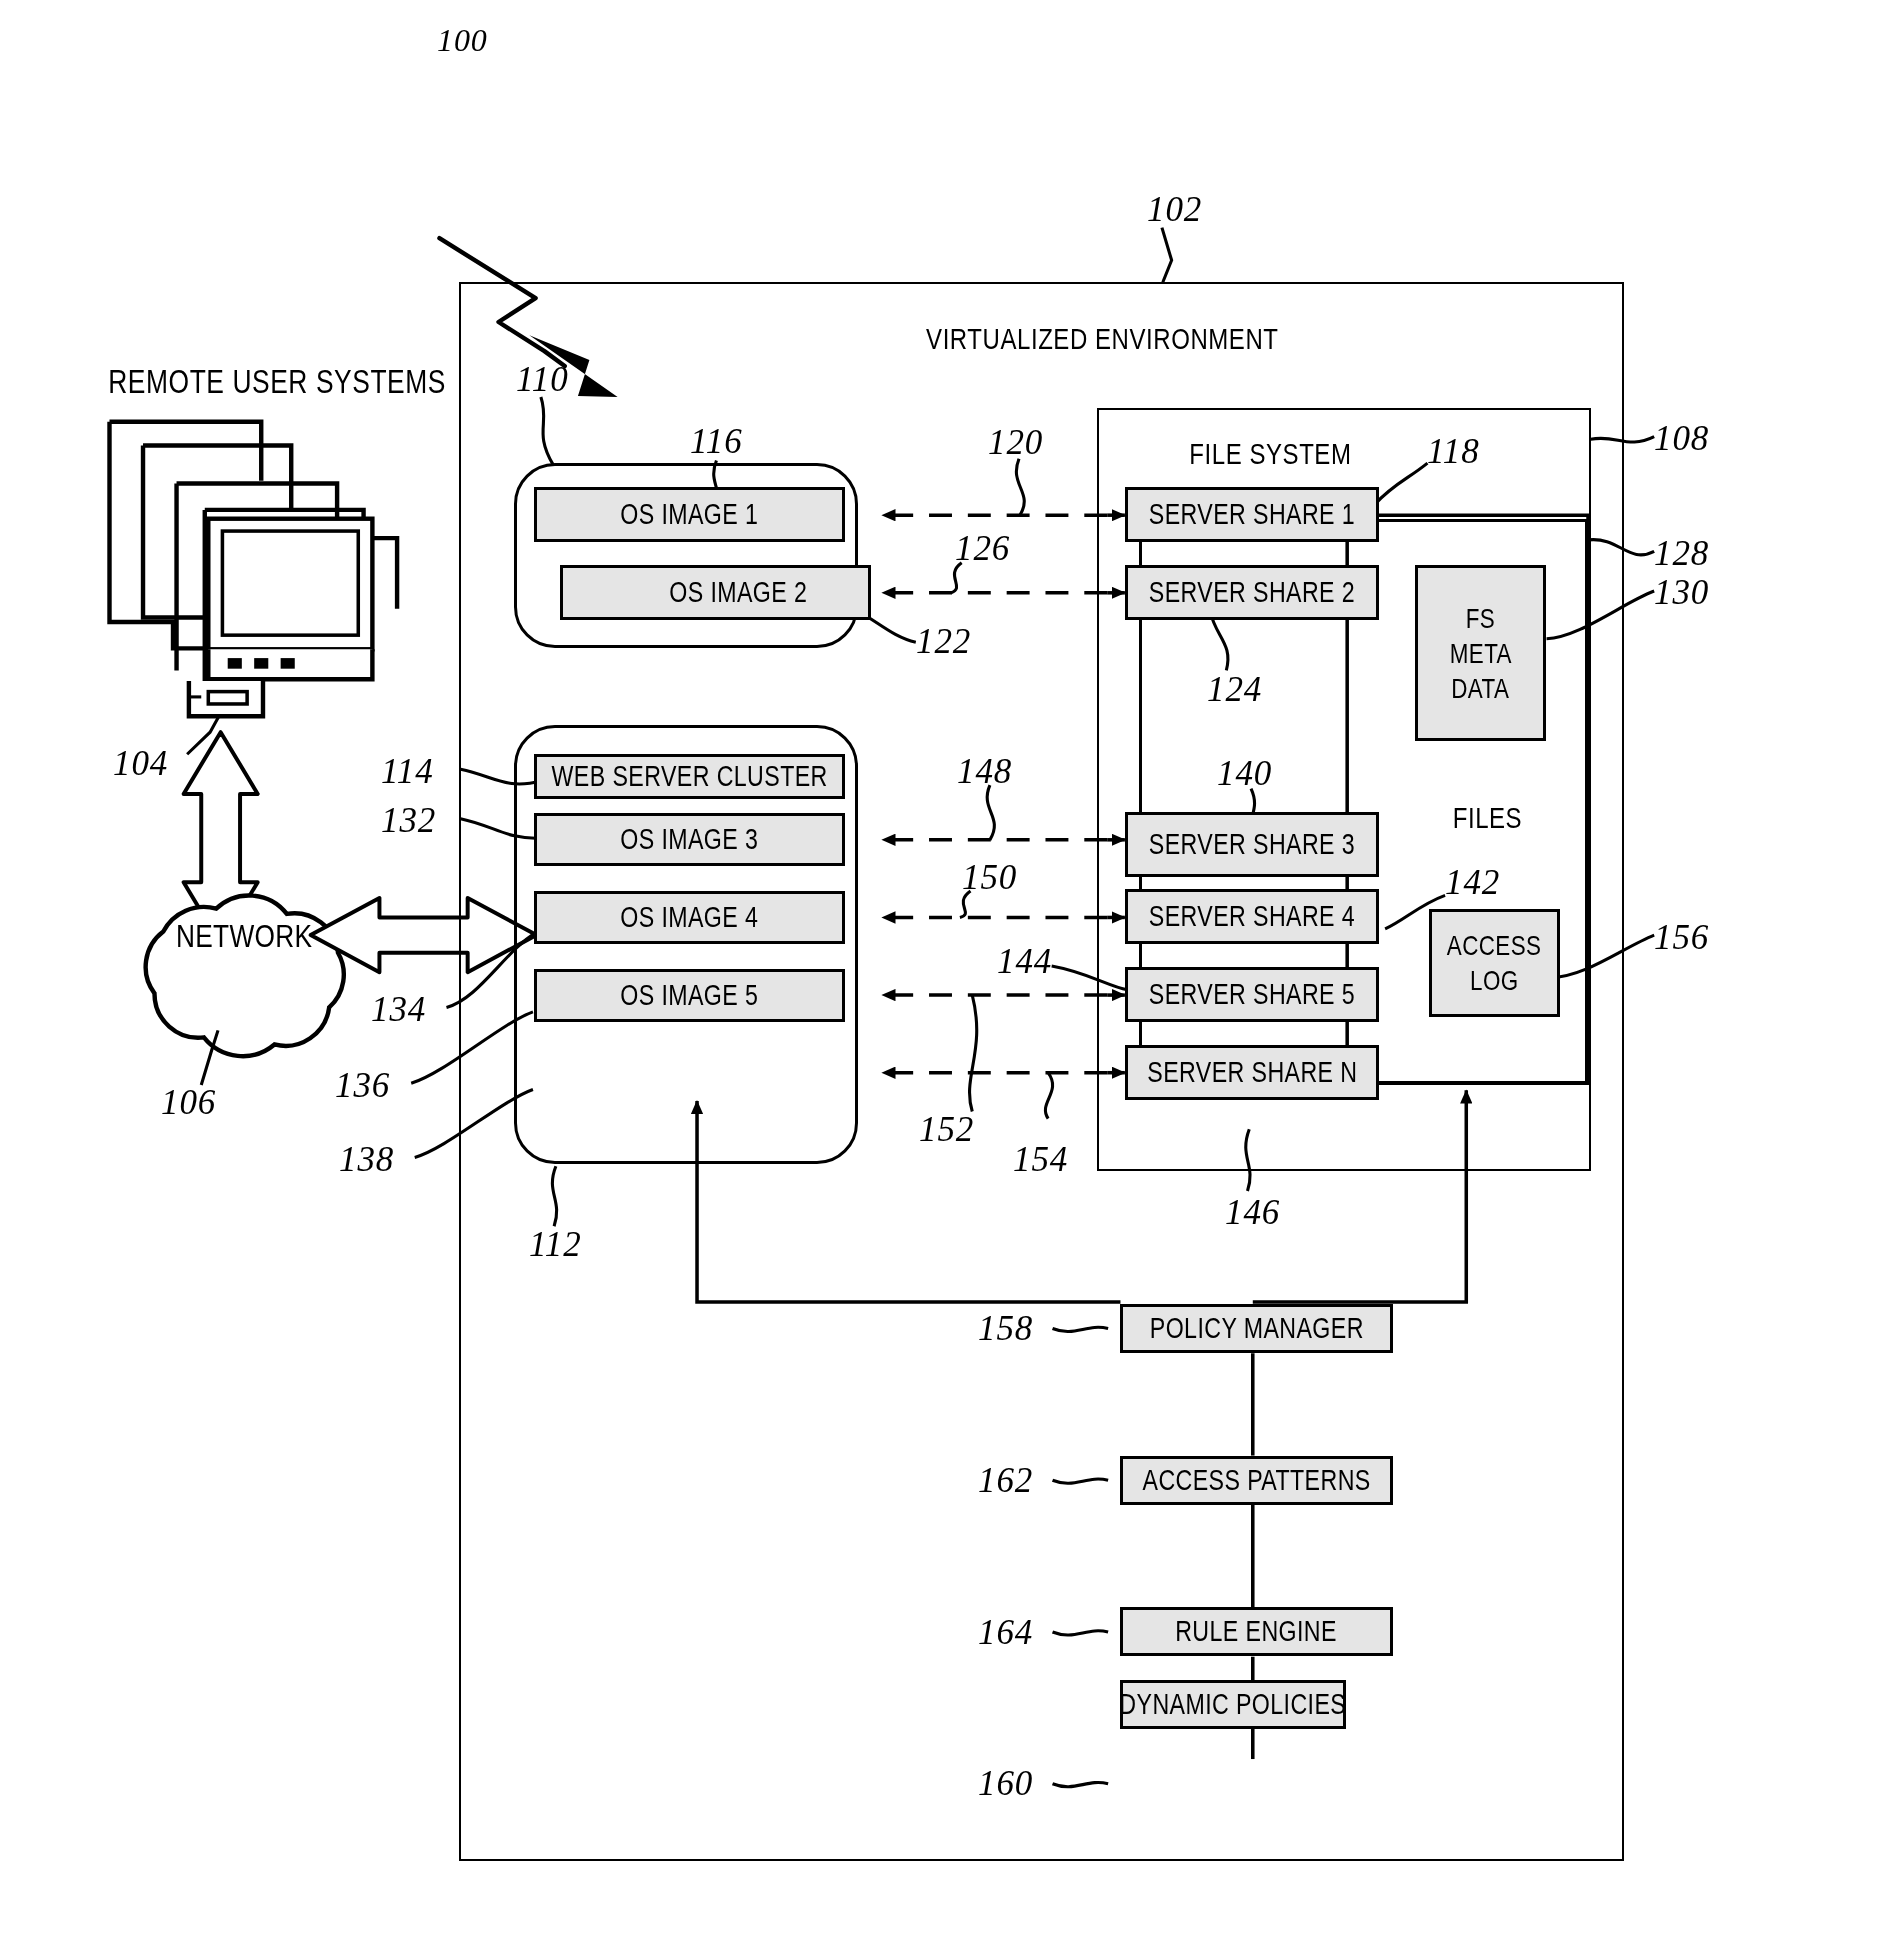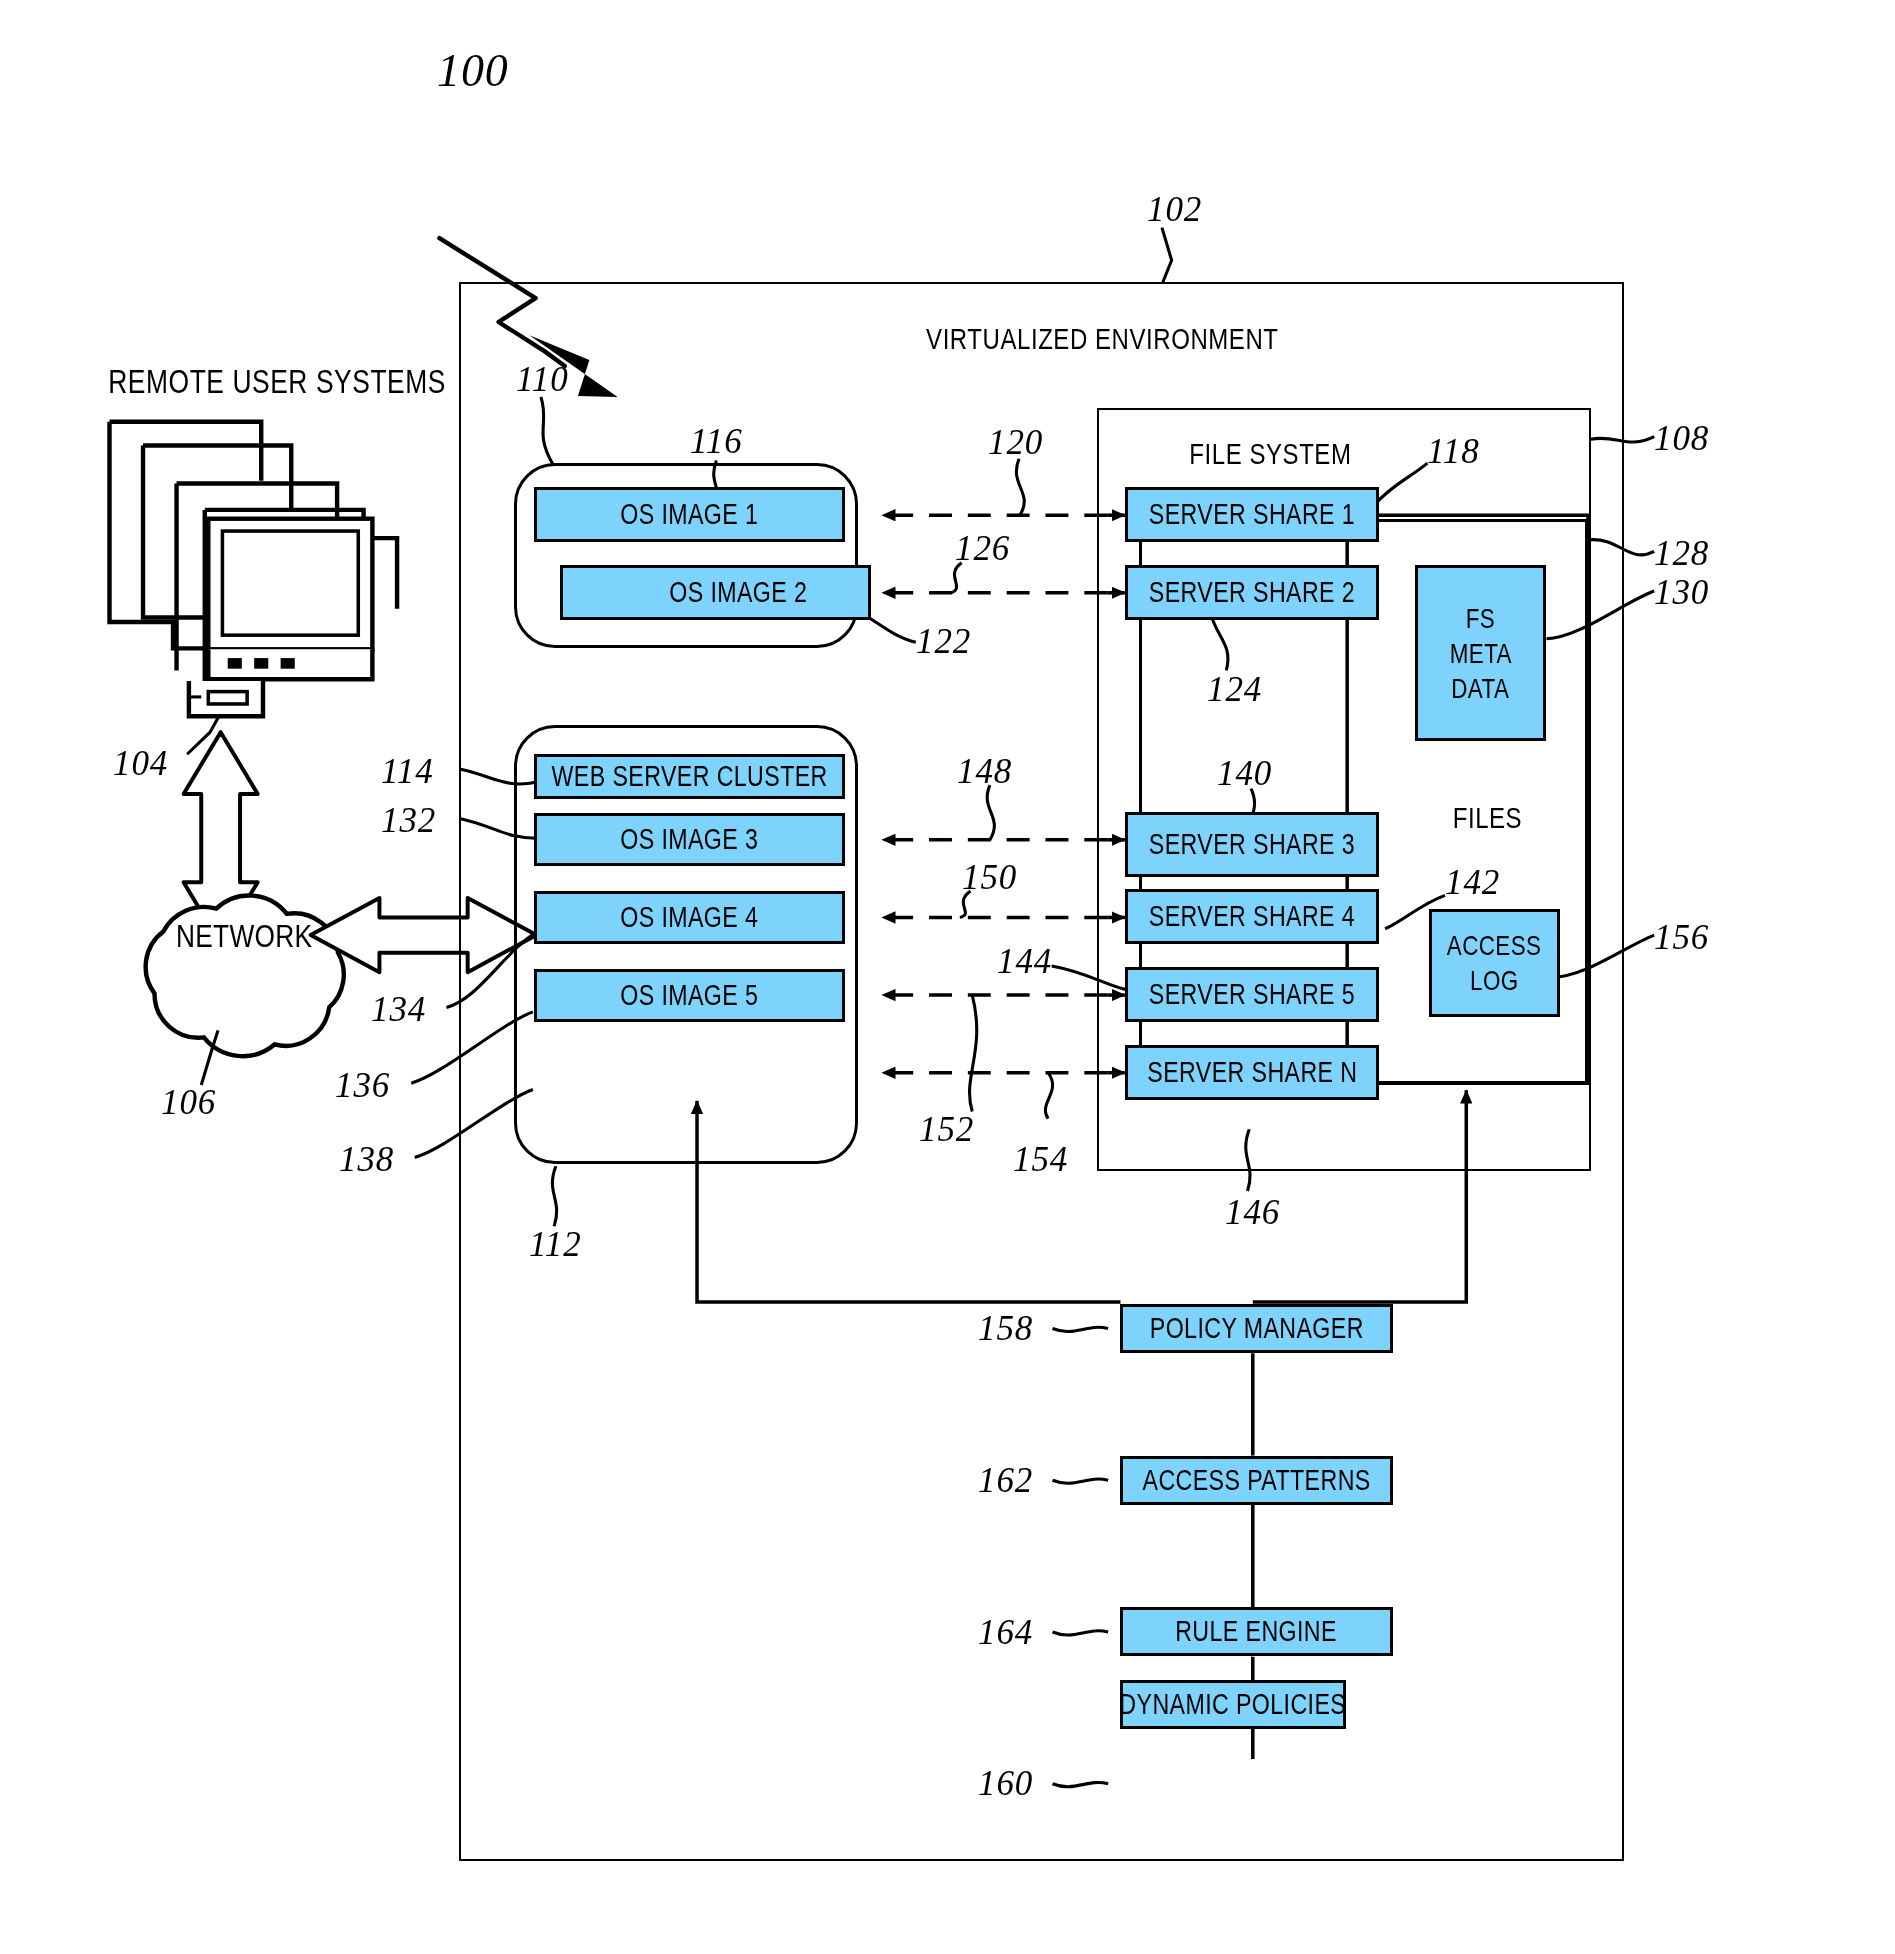--- a/index.html
+++ b/index.html
@@ -43,21 +43,21 @@
     font-size: 35px;
     color: #000;
     white-space: nowrap;
     letter-spacing: 0.9px;
   }
   
   .box {
     position: absolute;
     box-sizing: border-box;
     border: 3.5px solid #000;
-    background: #7dd3fc;
+    background: #e5e5e5;
     display: flex;
     align-items: center;
     justify-content: center;
   }
   .box > span {
     font-family: "Liberation Sans", sans-serif;
     font-size: 29px;
     color: #000;
     white-space: nowrap;
     transform: scaleX(0.80);
@@ -258,21 +258,21 @@
       <path d="M1270,1476 L790,1476 L790,1248" marker-end="url(#solidArrowUp)"></path>
 
       <path d="M1420,1476 L1662,1476 L1662,1236" marker-end="url(#solidArrowUp)"></path>
 
       <path d="M1420,1534 L1420,1650"></path>
       <path d="M1420,1706 L1420,1822"></path>
       <path d="M1420,1878 L1420,1994"></path>
     </g>
   </svg>
 
-  <div class="ref" style="left:437px; top:44px; font-size:46px;">100</div>
+  <div class="ref" style="left:437px; top:22px; font-size:32px;">100</div>
 
   <div class="title" style="left:66px; top:363px; font-size:33px;">REMOTE USER SYSTEMS</div>
 
   <div class="ref" style="left:113px; top:744px;">104</div>
 
   <div class="lbl" style="left:161px; top:918px; font-size:32px;">NETWORK</div>
 
   <div class="ref" style="left:161px; top:1083px;">106</div>
 
   <div class="ref" style="left:1147px; top:190px;">102</div>

